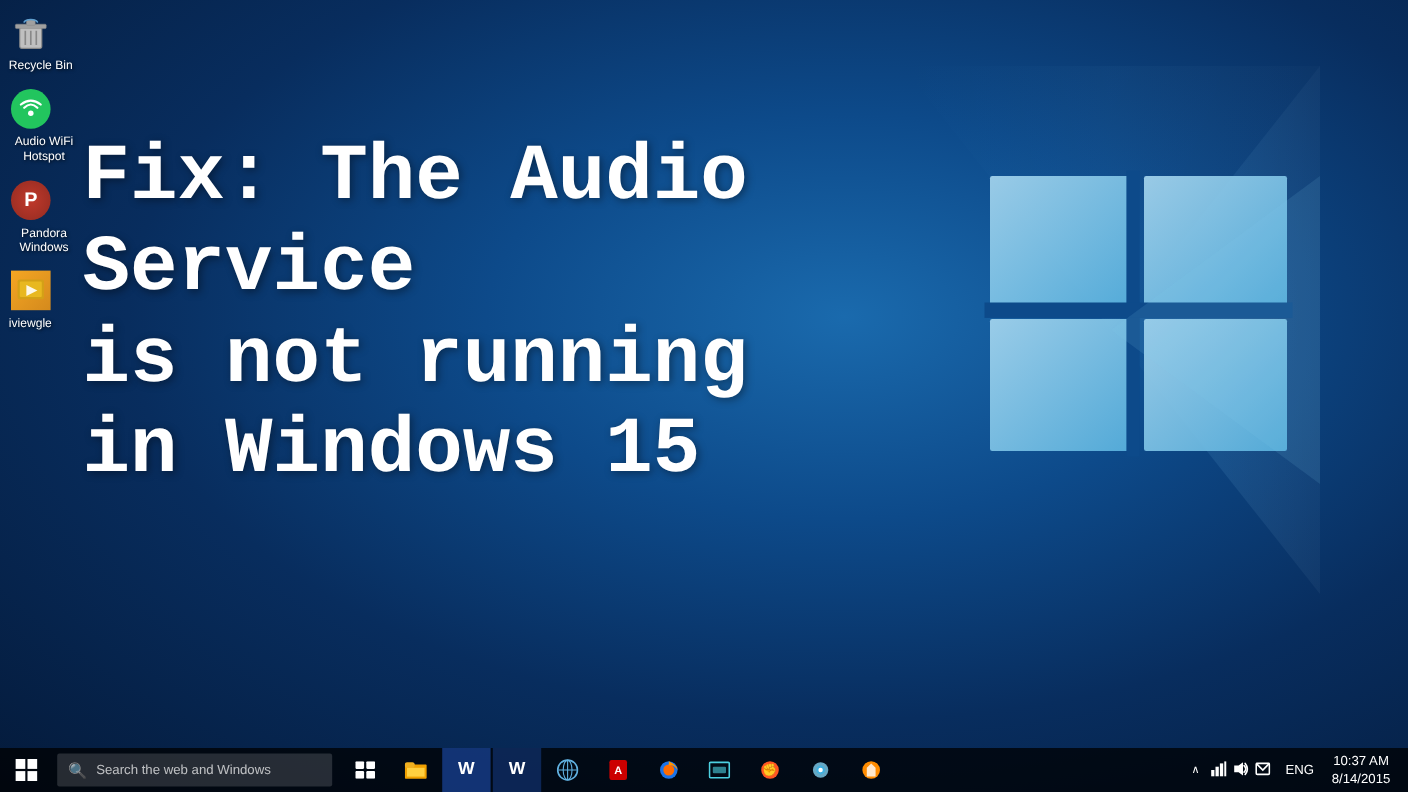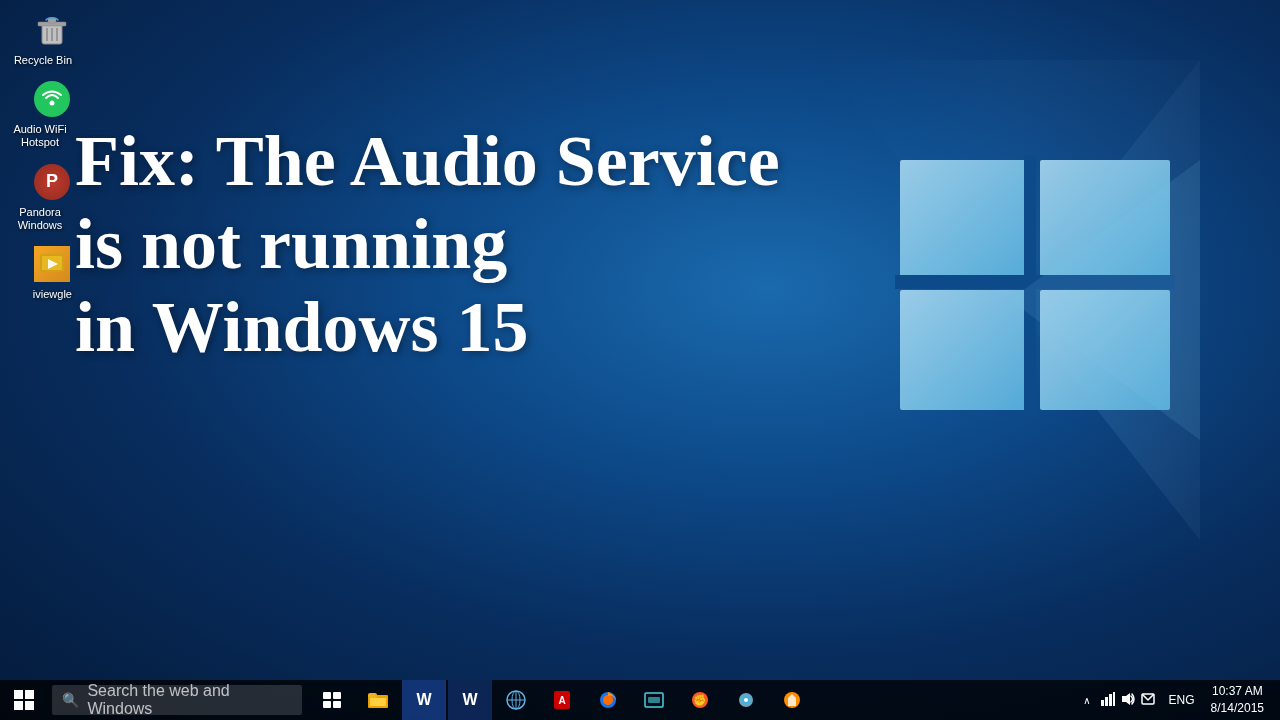--- a/index.html
+++ b/index.html
@@ -38,42 +38,42 @@
 
     
     .overlay-text {
       position: absolute;
       left: 75px;
       top: 120px;
       color: white;
       font-size: 72px;
       font-weight: 700;
       line-height: 1.15;
-      font-family: Liberation Serif, serif;
+      font-family: Liberation Mono, monospace;
       text-shadow: 2px 2px 8px rgba(0,0,0,0.4);
       max-width: 780px;
     }
 
     
     .desktop-icons {
       position: absolute;
       left: 0;
       top: 0;
       width: 80px;
       display: flex;
       flex-direction: column;
       align-items: center;
       padding-top: 4px;
       gap: 0;
     }
 
     .desktop-icon {
       display: flex;
       flex-direction: column;
-      align-items: flex-end;
+      align-items: flex-start;
       width: 72px;
       padding: 6px 4px;
       cursor: pointer;
       border-radius: 4px;
     }
 
     .desktop-icon .icon-img {
       width: 40px;
       height: 40px;
       margin-bottom: 4px;
@@ -129,21 +129,21 @@
     }
 
     .search-bar .search-icon {
       color: rgba(255,255,255,0.7);
       font-size: 14px;
       margin-right: 8px;
     }
 
     .search-bar .search-text {
       color: rgba(255,255,255,0.7);
-      font-size: 16px;
+      font-size: 12px;
     }
 
     .taskbar-middle {
       display: flex;
       align-items: center;
       margin-left: 8px;
       gap: 2px;
     }
 
     .taskbar-app {

